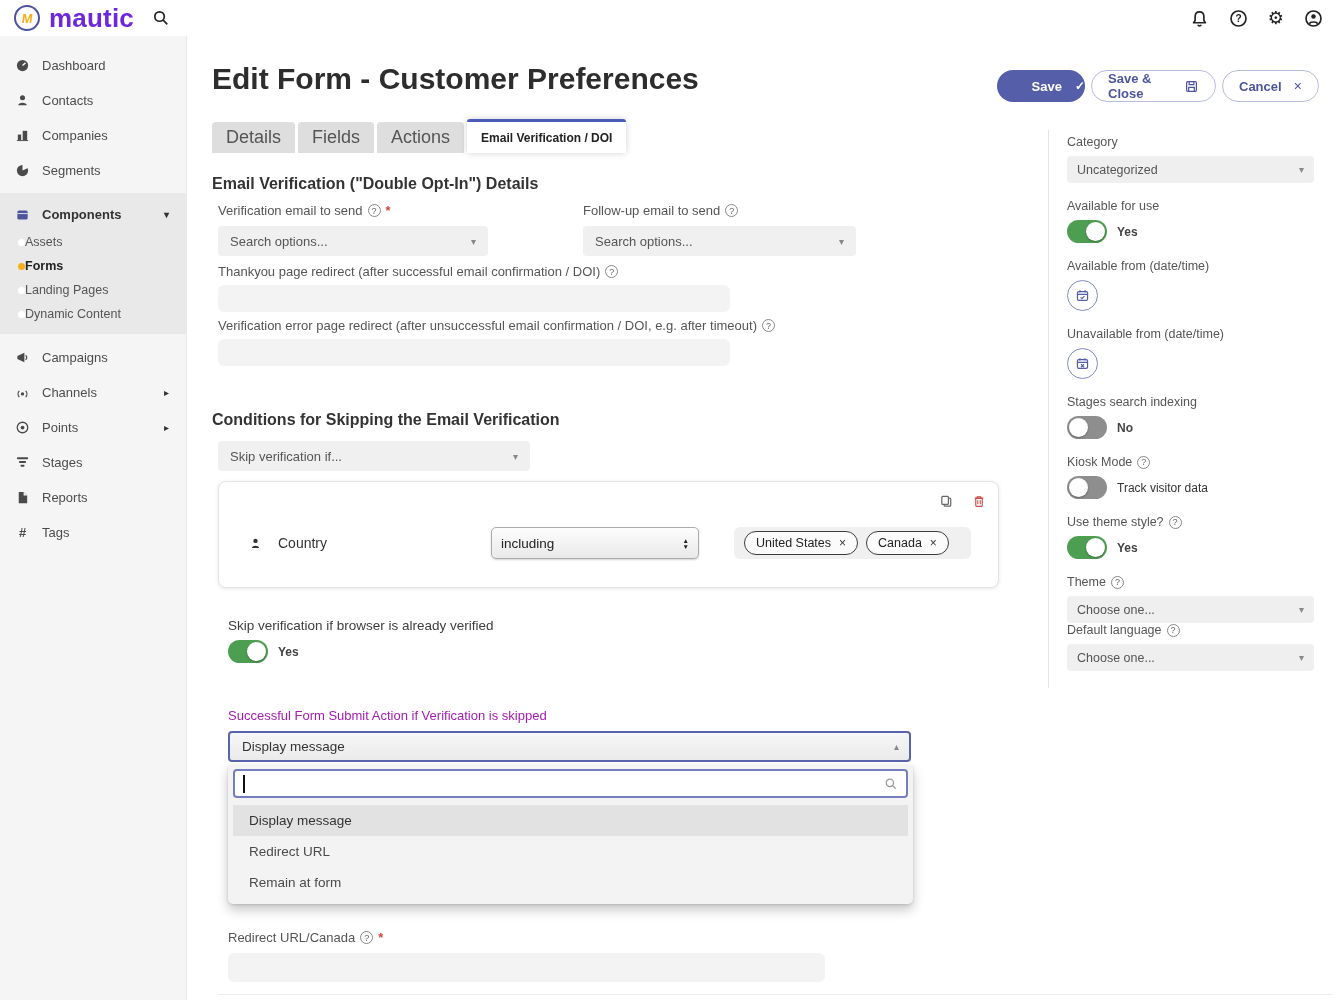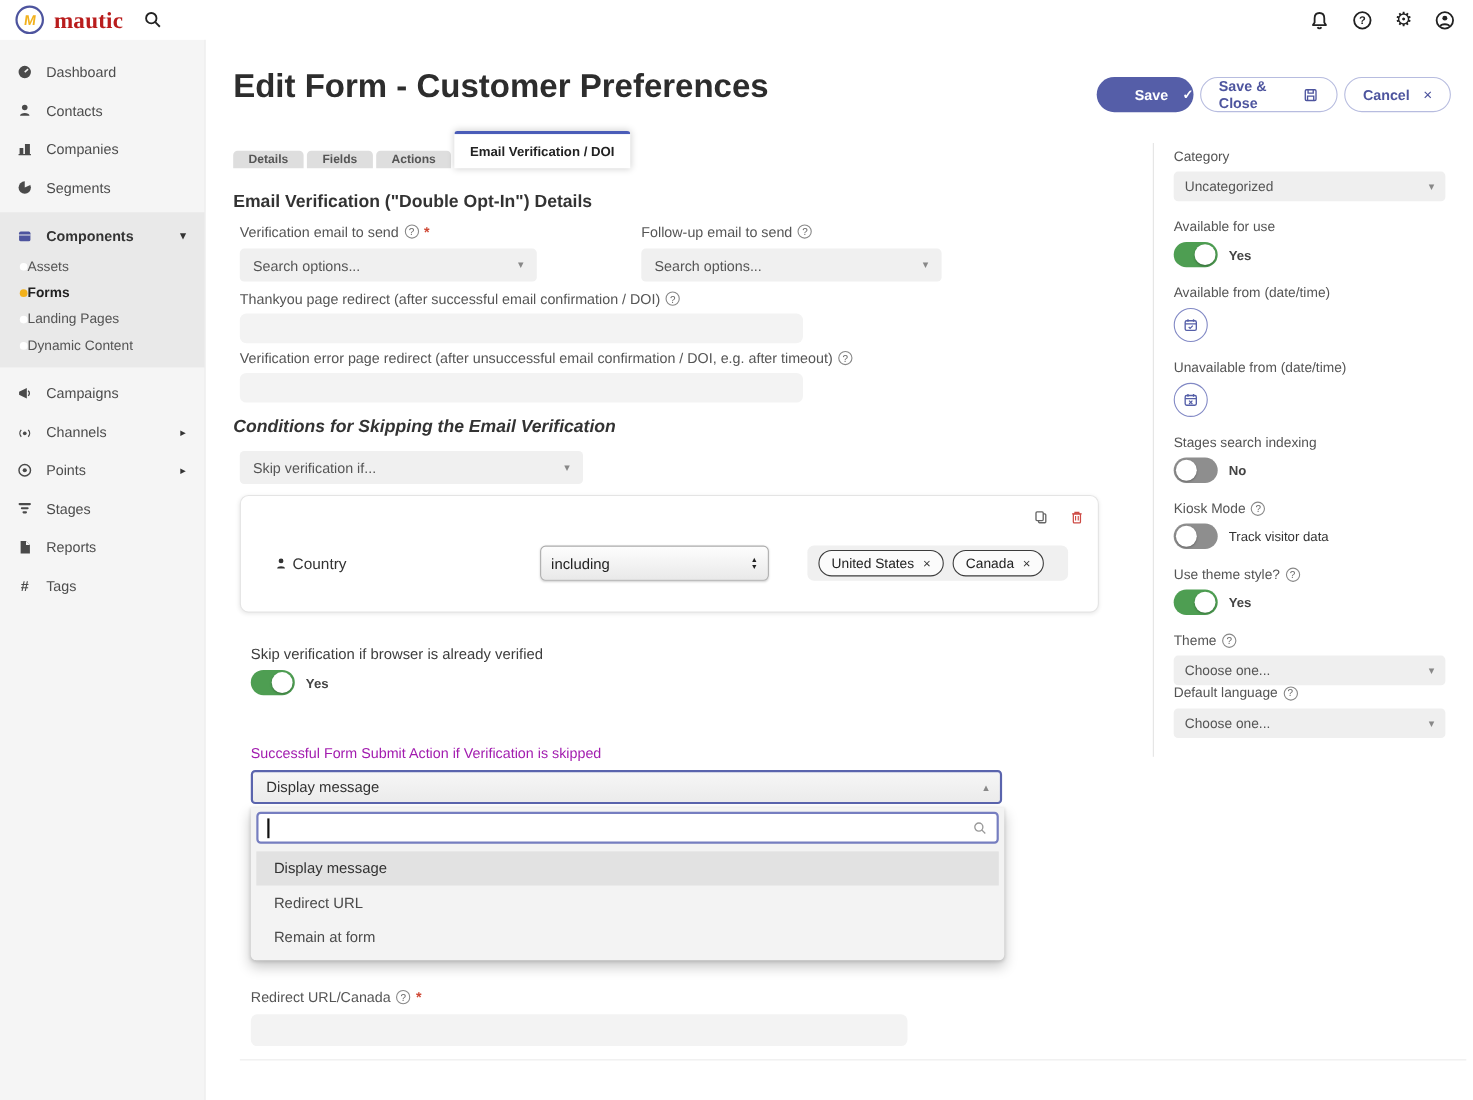--- a/index.html
+++ b/index.html
@@ -7,21 +7,21 @@
     font-family:"Liberation Sans", sans-serif; color:#333; }
   .page { position:relative; width:1339px; height:1000px; }
 
   
   .topbar { position:absolute; top:0; left:0; right:0; height:36px; background:#fff;
     display:flex; align-items:center; justify-content:space-between; padding:0 12px 0 14px; z-index:9; }
   .brand { display:flex; align-items:center; }
   .logo-circle { width:26px; height:26px; border:2.5px solid #4d549e; border-radius:50%;
     display:flex; align-items:center; justify-content:center; }
   .logo-m { color:#f2b11c; font-weight:bold; font-size:13px; transform:skewX(-8deg); }
-  .brand-name { color:#b91c1c; font-size:21px; font-weight:700; margin-left:9px; letter-spacing:.2px;font-family:Liberation Serif, serif; }
+  .brand-name { color:#6d28d9; font-size:26px; font-weight:700; margin-left:9px; letter-spacing:.2px; }
   .brand-search { margin-left:18px; display:flex; align-items:center; cursor:pointer; }
   .topbar-icons { display:flex; align-items:center; gap:20px; padding-right:4px; }
   .tb-icon { display:flex; align-items:center; cursor:pointer; }
   .gear-glyph { font-size:18px; color:#222; line-height:1; }
 
   
   .sidebar { position:absolute; top:36px; left:0; width:187px; bottom:0; background:#f5f5f5;
     border-right:1px solid #e8e8e8; padding-top:12px; }
   .side-item { height:35px; display:flex; align-items:center; padding-left:15px; gap:12px;
     font-size:13px; color:#4c4c4c; cursor:pointer; position:relative; }
@@ -43,27 +43,27 @@
   .actions { position:absolute; top:34px; right:20px; display:flex; gap:6px; }
   .btn { height:32px; border-radius:16px; display:flex; align-items:center; font-size:13px;
     font-weight:700; cursor:pointer; }
   .btn-primary { background:#555ea8; color:#fff; width:88px; justify-content:flex-end; gap:13px; }
   .btn-outline { background:#fff; border:1px solid #b7bcdf; color:#4d549e; justify-content:space-between; padding:0 16px; }
   .btn-sc { width:125px; } .btn-cancel { width:97px; }
   .btn-x { font-size:14px; font-weight:400; }
   .btn-check { font-size:12px; }
 
   .tabs { display:flex; align-items:flex-end; gap:3px; margin-top:23px; height:34px; }
-  .tab { background:#dedede; border-radius:4px 4px 0 0; height:16px; display:flex; align-items:center;
-    justify-content:center; font-size:11px; color:#555; padding:0 14px; cursor:pointer;font-weight:bold; }
+  .tab { background:#dedede; border-radius:4px 4px 0 0; height:31px; display:flex; align-items:center;
+    justify-content:center; font-size:18px; color:#555; padding:0 14px; cursor:pointer; }
   .tab.active { background:#fff; border-top:3px solid #4a5cb8; height:34px; font-weight:700; font-size:12px;
     color:#222; border-radius:3px 3px 0 0; box-shadow:0 0 7px rgba(0,0,0,.18); position:relative; z-index:1; }
 
   .section-h { font-size:16px; font-weight:700; color:#333; }
-  .sh1 { margin-top:22px; } .sh2 { margin-top:14px;font-style:italic; }
+  .sh1 { margin-top:22px; } .sh2 { margin-top:45px; }
   .form-area { padding-left:6px; }
   .label { font-size:13px; color:#555; display:flex; align-items:center; gap:5px; }
   .help { width:13px; height:13px; border:1px solid #888; border-radius:50%; color:#666; font-size:9px;
     display:inline-flex; align-items:center; justify-content:center; flex:0 0 auto; }
   .req { color:#cf4936; font-weight:700; }
 
   .field-row { display:flex; margin-top:10px; }
   .fcol1 { width:270px; } .fcol2 { width:273px; margin-left:95px; }
   .select { margin-top:8px; height:30px; background:#f0f0f0; border-radius:4px; display:flex;
     align-items:center; justify-content:space-between; padding:0 12px; font-size:13px; color:#555; cursor:pointer; }
@@ -71,21 +71,21 @@
   .mt8 { margin-top:8px; } .mt6 { margin-top:6px; }
   .text-input { display:block; margin-top:6px; width:512px; height:27px; background:#f3f3f3; border:none;
     border-radius:6px; padding:0 10px; font-size:13px; color:#333; outline:none; }
 
   .skip-select { width:312px; margin-top:12px; }
   .cond-card { margin-top:10px; width:781px; height:107px; background:#fff; border:1px solid #e4e4e4;
     border-radius:8px; box-shadow:0 1px 4px rgba(0,0,0,.09); padding:12px 12px 0 30px; }
   .card-icons { display:flex; justify-content:flex-end; gap:18px; height:15px; }
   .card-icons span { cursor:pointer; display:flex; }
   .cond-row { display:flex; align-items:center; margin-top:18px; }
-  .cond-field { display:flex; align-items:center; gap:4px; font-size:14px; color:#333; width:242px; }
+  .cond-field { display:flex; align-items:center; gap:16px; font-size:14px; color:#333; width:242px; }
   .native-select { width:208px; height:32px; border:1px solid #ababab; border-radius:5px;
     background:linear-gradient(#fdfdfd,#e9e9e9); box-shadow:0 1px 2px rgba(0,0,0,.18); display:flex;
     align-items:center; justify-content:space-between; padding:0 9px; font-size:13.5px; color:#222; cursor:pointer; }
   .spinner { display:flex; flex-direction:column; font-size:6.5px; line-height:5px; color:#222; gap:1px; }
   .tags-box { margin-left:35px; width:237px; height:32px; background:#f0f0f0; border-radius:6px;
     padding:0 10px; display:flex; align-items:center; gap:8px; }
   .tag { border:1.4px solid #3c3c3c; border-radius:999px; background:#fbfbfb; padding:0 11px; height:24px;
     display:inline-flex; align-items:center; gap:8px; font-size:12.5px; color:#222; }
   .tag-x { font-size:12px; color:#333; cursor:pointer; }
 

